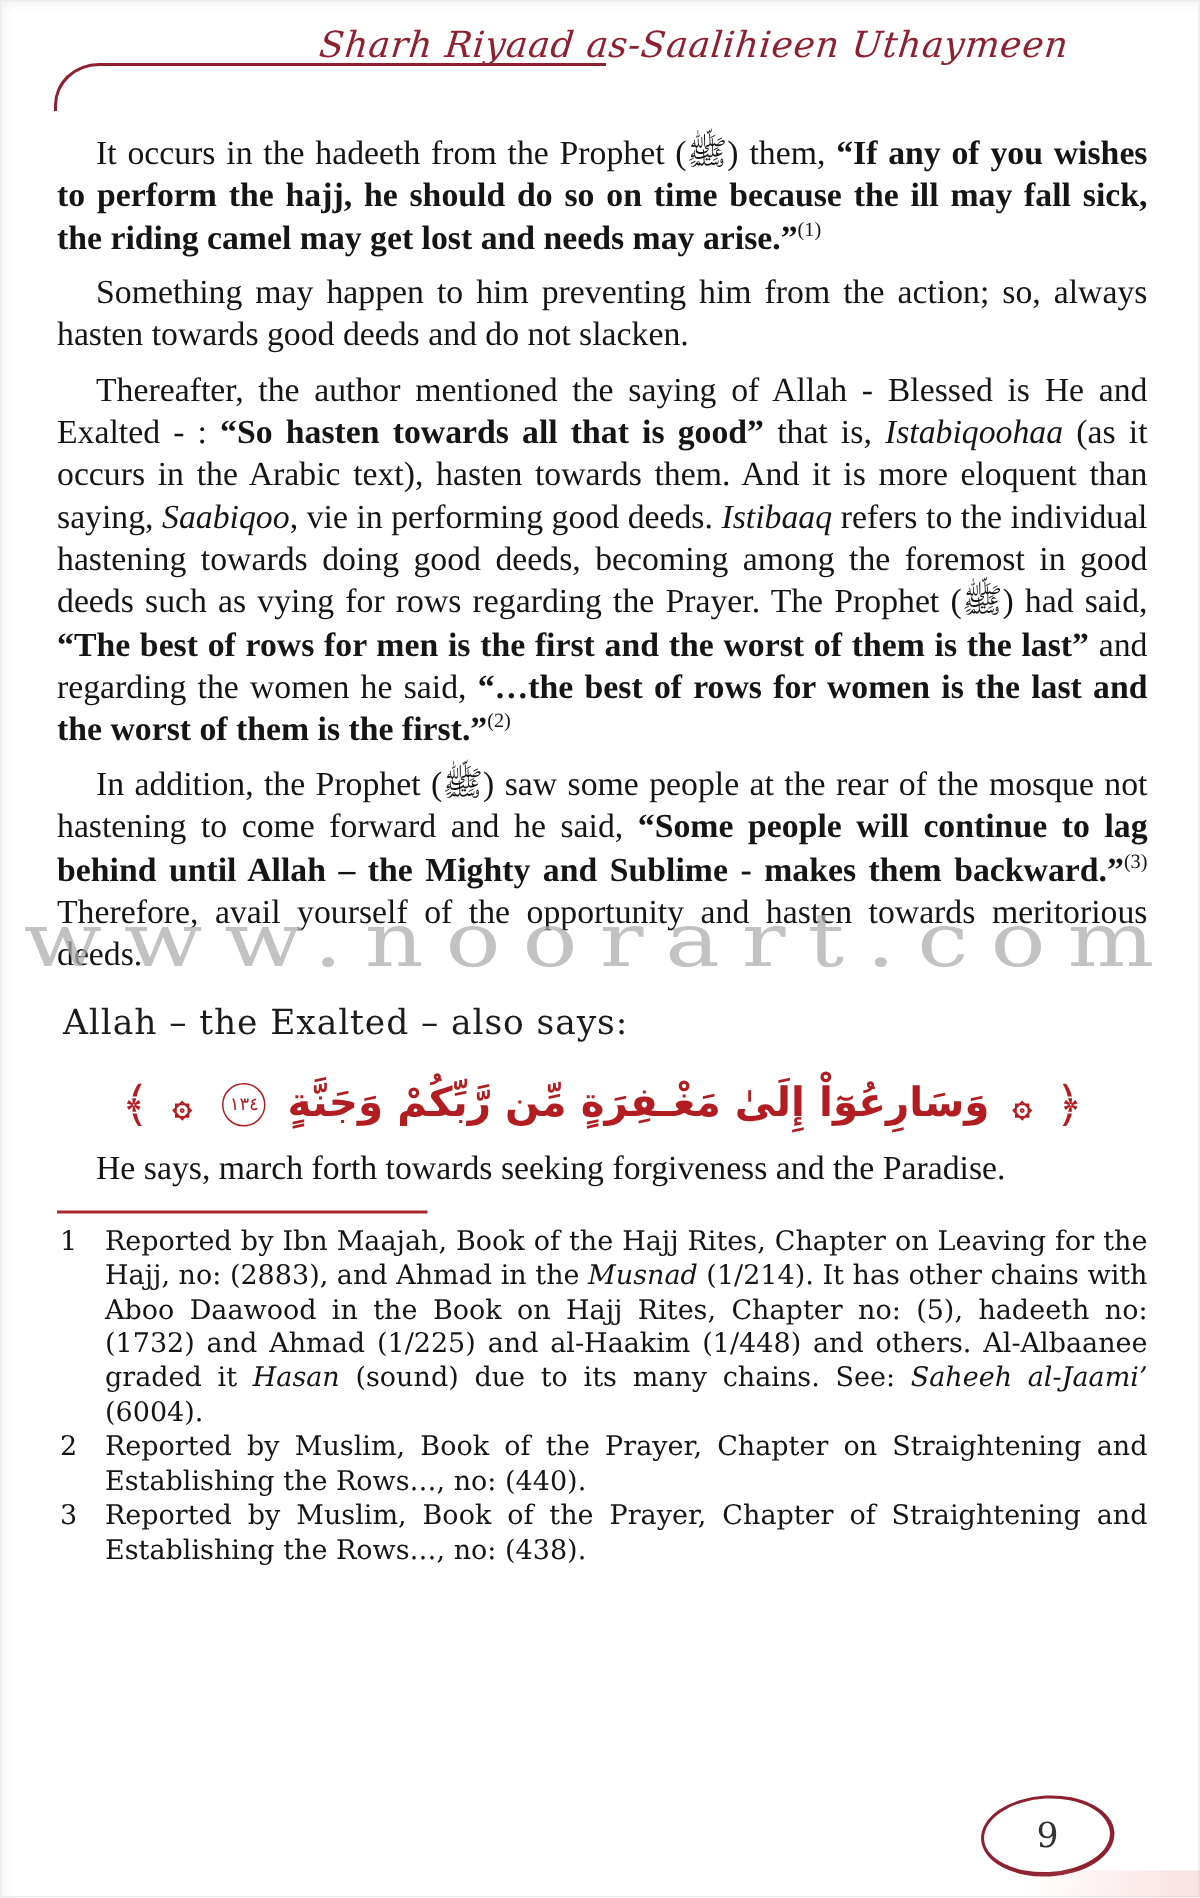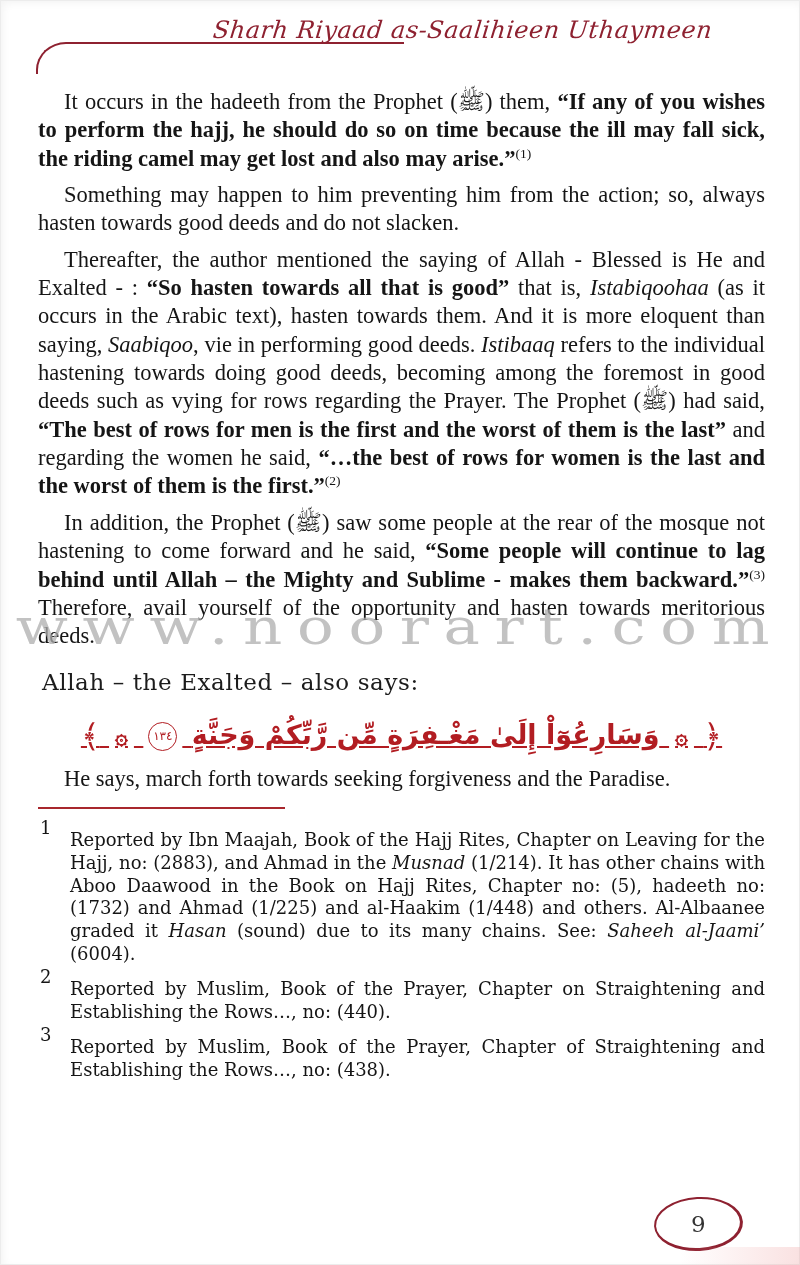--- a/index.html
+++ b/index.html
@@ -62,21 +62,20 @@
   }
   
   .verse{
     margin:22px 0 10px 0;
     text-align:center;
     direction:rtl;
     color:var(--verse_red);
     font-family:"DejaVu Sans",sans-serif;
     font-size:27px;
     font-weight:bold;
-    text-decoration:underline;
   }
   .verse .bracket{font-size:32px;font-weight:normal;vertical-align:-3px;}
   .verse .ornament{font-size:22px;margin:0 6px;}
   .ayah-medallion{
     display:inline-block;
     width:27px;height:27px;line-height:27px;
     margin:0 5px;
     border:1.5px solid var(--verse_red);
     border-radius:50%;
     font-size:12px;font-weight:normal;
@@ -89,21 +88,21 @@
     margin:14px 0 8px 0;
   }
   .footnotes{
     font-family:"DejaVu Serif",serif;
     font-size:18px;
     line-height:1.27;
     color:var(--text);
   }
   .footnote{display:flex;margin:0;}
   .fn-num{flex:none;width:30px;padding-left:2px;}
-  .fn-text{flex:1;text-align:justify;margin-top:12px;}
+  .fn-text{flex:1;text-align:justify;}
   
   .watermark{
     position:absolute;top:598px;left:-45px;width:890px;
     text-align:center;
     font-family:"DejaVu Serif",serif;
     font-size:50px;
     letter-spacing:12px;
     color:var(--watermark_gray);
     opacity:0.75;
     transform:scaleX(1.22);
@@ -138,21 +137,21 @@
 <body>
 
 <div class="page">
 
   <div class="header-rule"></div>
   <div class="header-title">Sharh Riyaad as-Saalihieen Uthaymeen</div>
 
   <div class="content">
 
     <div>
-        <p class="para indent"><span>It occurs in the hadeeth from the Prophet (ﷺ) them, </span><span class="run-b">“If any of you wishes to perform the hajj, he should do so on time because the ill may fall sick, the riding camel may get lost and also may arise.”</span><span class="run-sup">(1)</span></p>
+        <p class="para indent"><span>It occurs in the hadeeth from the Prophet (ﷺ) them, </span><span class="run-b">“If any of you wishes to perform the hajj, he should do so on time because the ill may fall sick, the riding camel may get lost and needs may arise.”</span><span class="run-sup">(1)</span></p>
         <p class="para indent"><span>Something may happen to him preventing him from the action; so, always hasten towards good deeds and do not slacken.</span></p>
         <p class="para indent"><span>Thereafter, the author mentioned the saying of Allah - Blessed is He and Exalted - : </span><span class="run-bi">“So hasten towards all that is good”</span><span> that is, </span><span class="run-i">Istabiqoohaa</span><span> (as it occurs in the Arabic text), hasten towards them. And it is more eloquent than saying, </span><span class="run-i">Saabiqoo</span><span>, vie in performing good deeds. </span><span class="run-i">Istibaaq</span><span> refers to the individual hastening towards doing good deeds, becoming among the foremost in good deeds such as vying for rows regarding the Prayer. The Prophet (ﷺ) had said, </span><span class="run-b">“The best of rows for men is the first and the worst of them is the last”</span><span> and regarding the women he said, </span><span class="run-b">“…the best of rows for women is the last and the worst of them is the first.”</span><span class="run-sup">(2)</span></p>
         <p class="para indent"><span>In addition, the Prophet (ﷺ) saw some people at the rear of the mosque not hastening to come forward and he said, </span><span class="run-b">“Some people will continue to lag behind until Allah – the Mighty and Sublime - makes them backward.”</span><span class="run-sup">(3)</span><span> Therefore, avail yourself of the opportunity and hasten towards meritorious deeds.</span></p>
       </div>
 
     <div class="section-heading">Allah – the Exalted – also says:</div>
 
     <div class="verse">
       <span class="bracket">﴿</span>
       <span class="ornament">۞</span>

